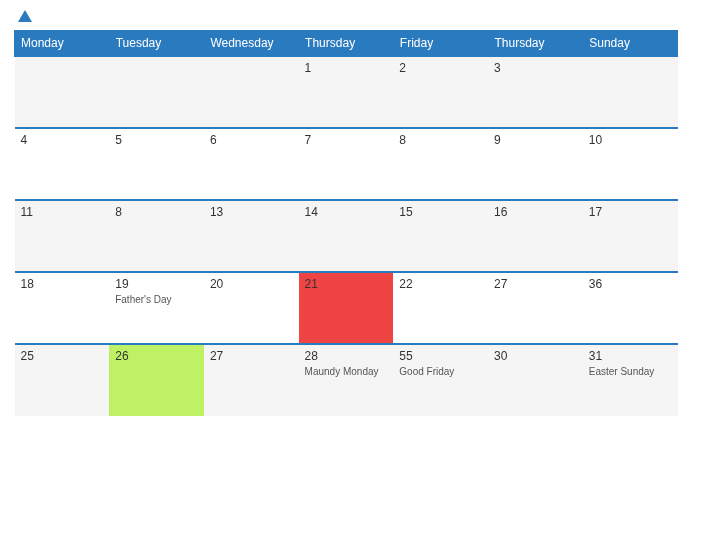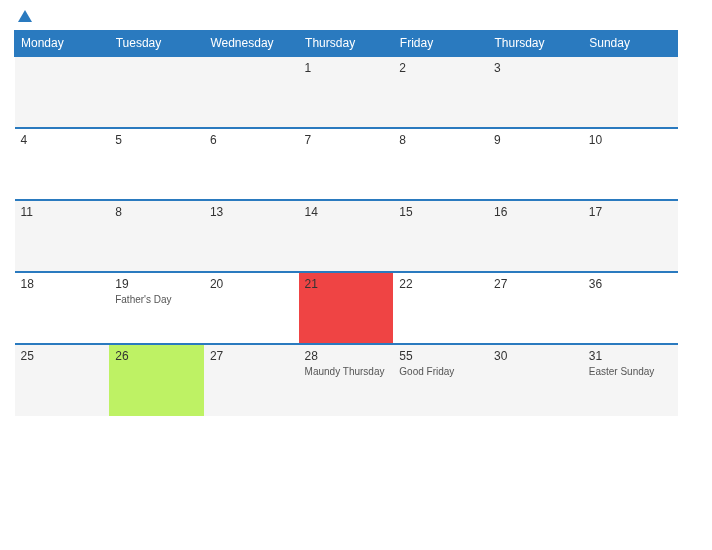--- a/index.html
+++ b/index.html
@@ -232,21 +232,21 @@
             <span class="day-num">25</span>
           </td>
           <td style="background: #bef264; margin-left: 36px;">
             <span class="day-num">26</span>
           </td>
           <td style="background: rgb(245, 245, 245);">
             <span class="day-num">27</span>
           </td>
           <td style="background: rgb(245, 245, 245);">
             <span class="day-num">28</span>
-            <span class="event">Maundy Thursday</span>
+            <span class="event">Maundy Monday</span>
           </td>
           <td style="background: rgb(245, 245, 245);">
             <span class="day-num">55</span>
             <span class="event">Good Friday</span>
           </td>
           <td style="background: rgb(245, 245, 245);">
             <span class="day-num">30</span>
           </td>
           <td style="background: rgb(245, 245, 245);">
             <span class="day-num">31</span>

